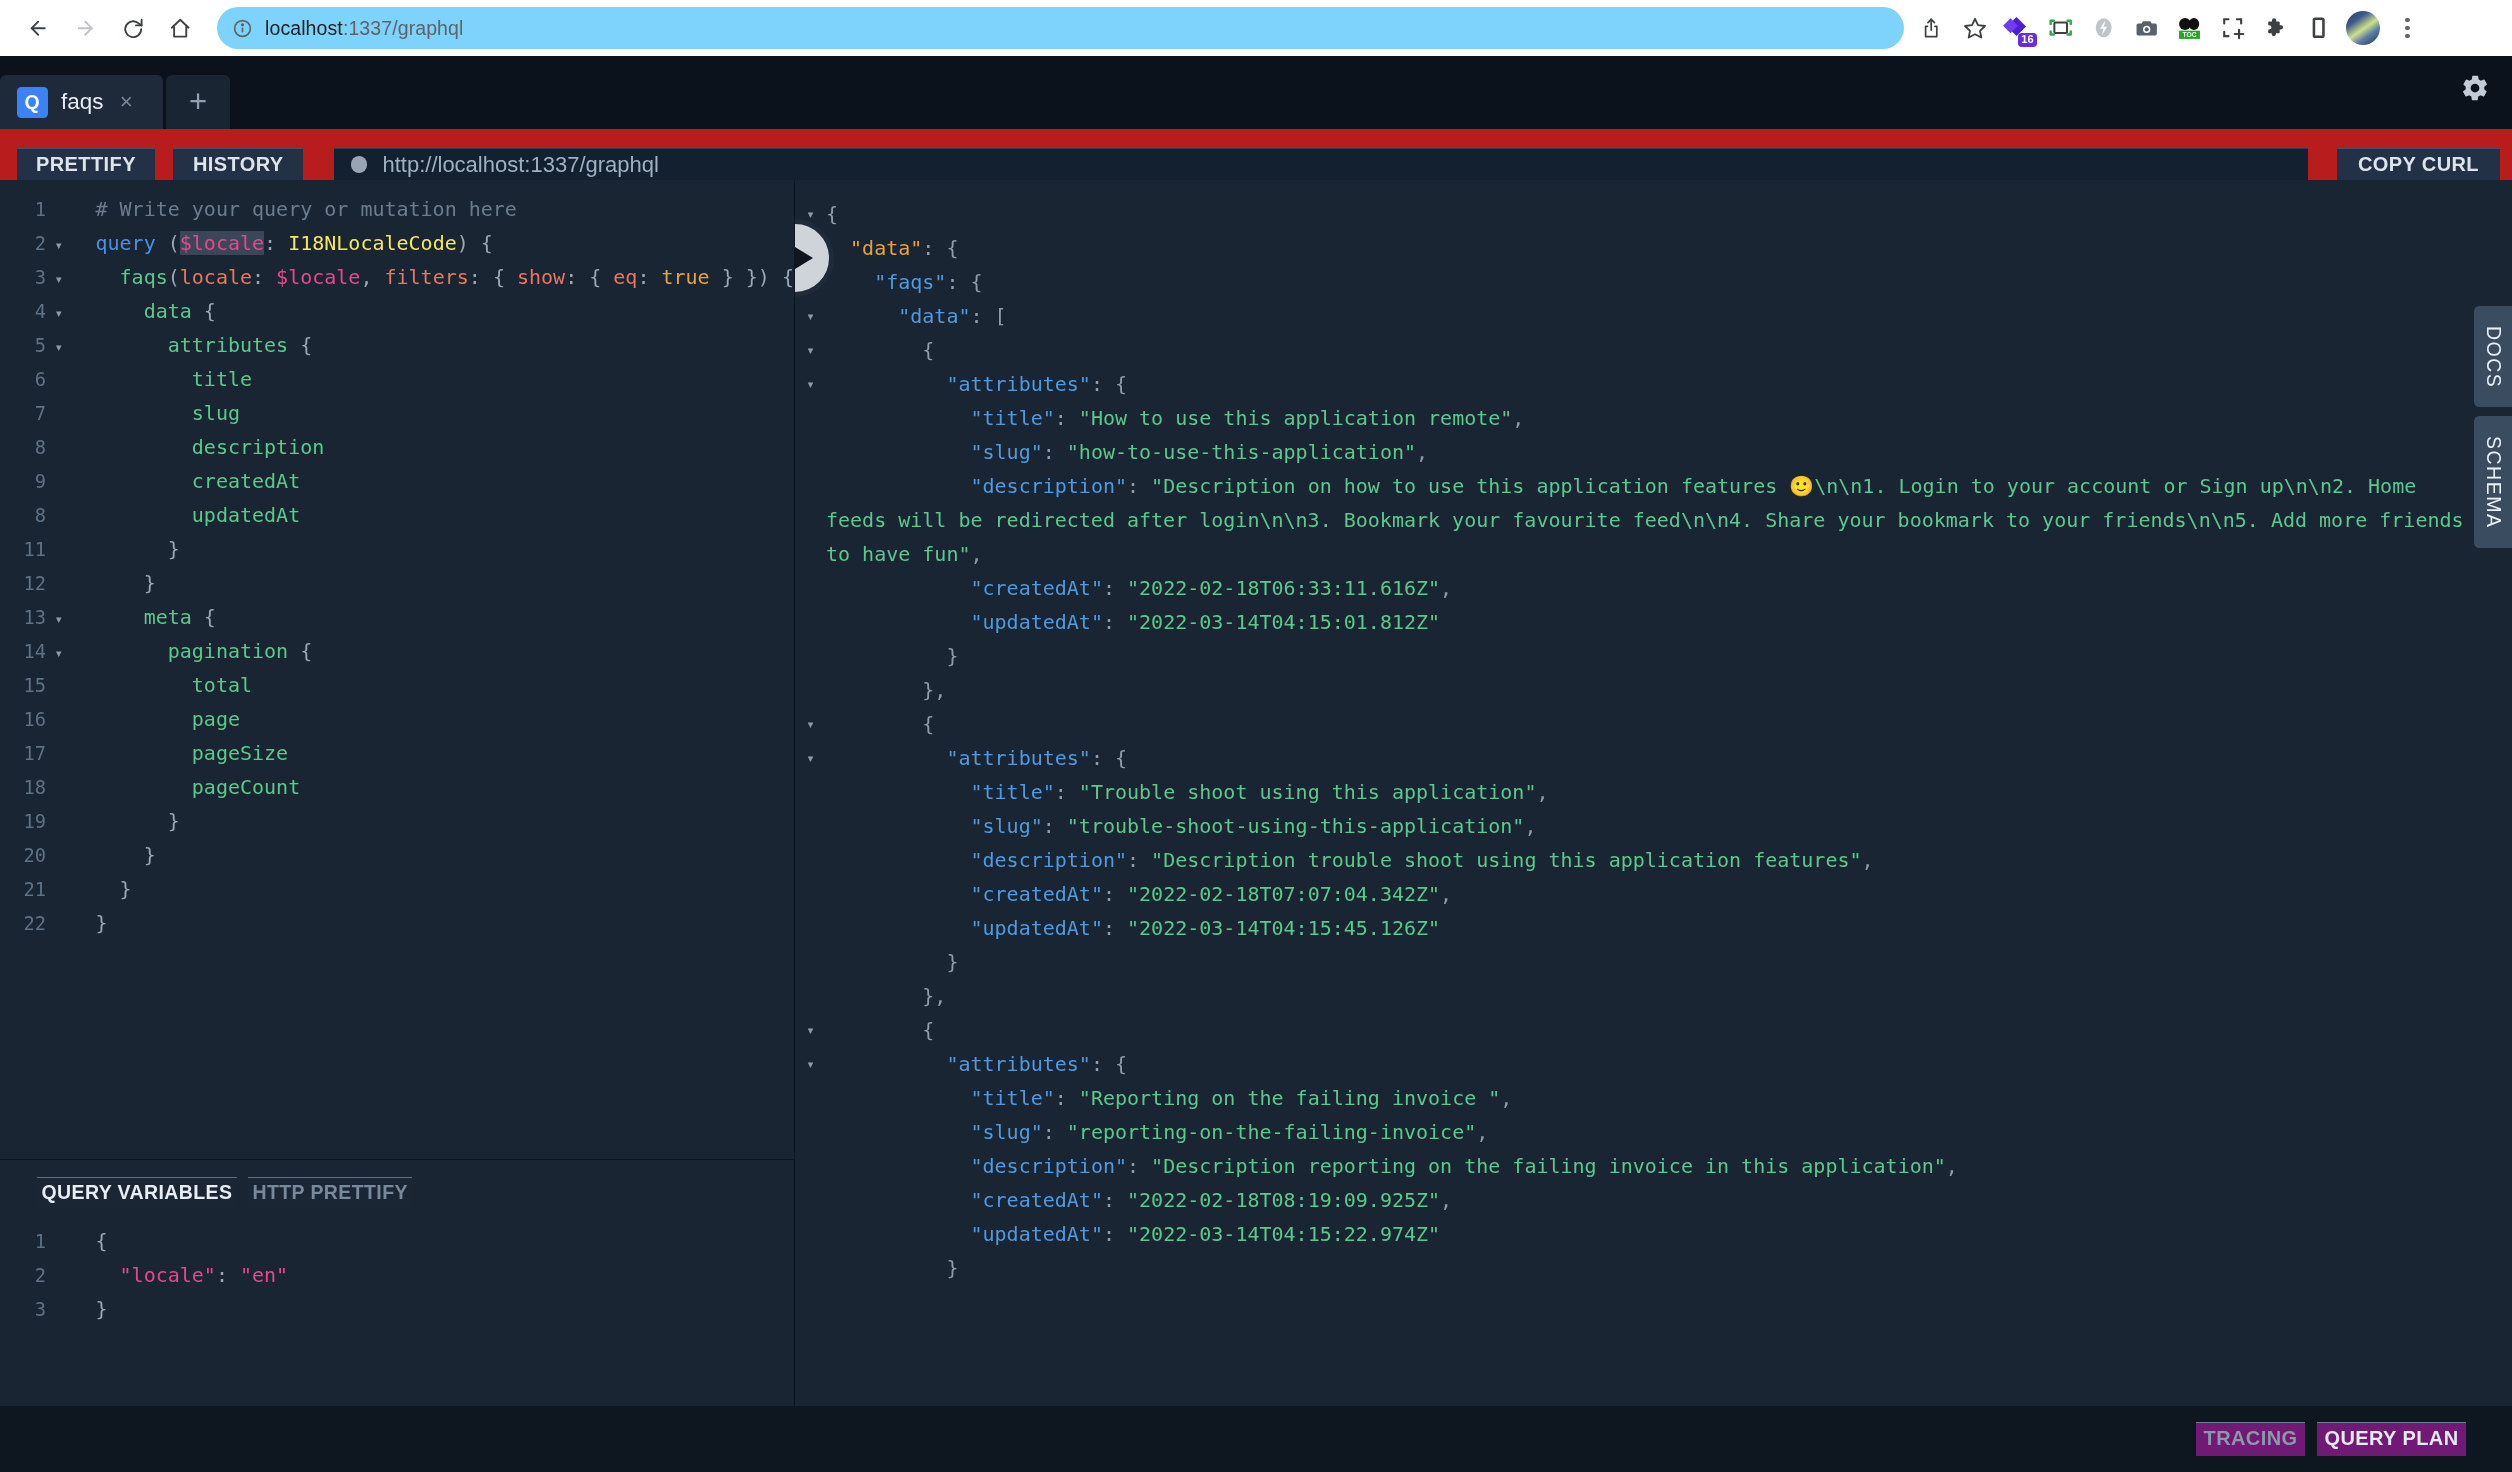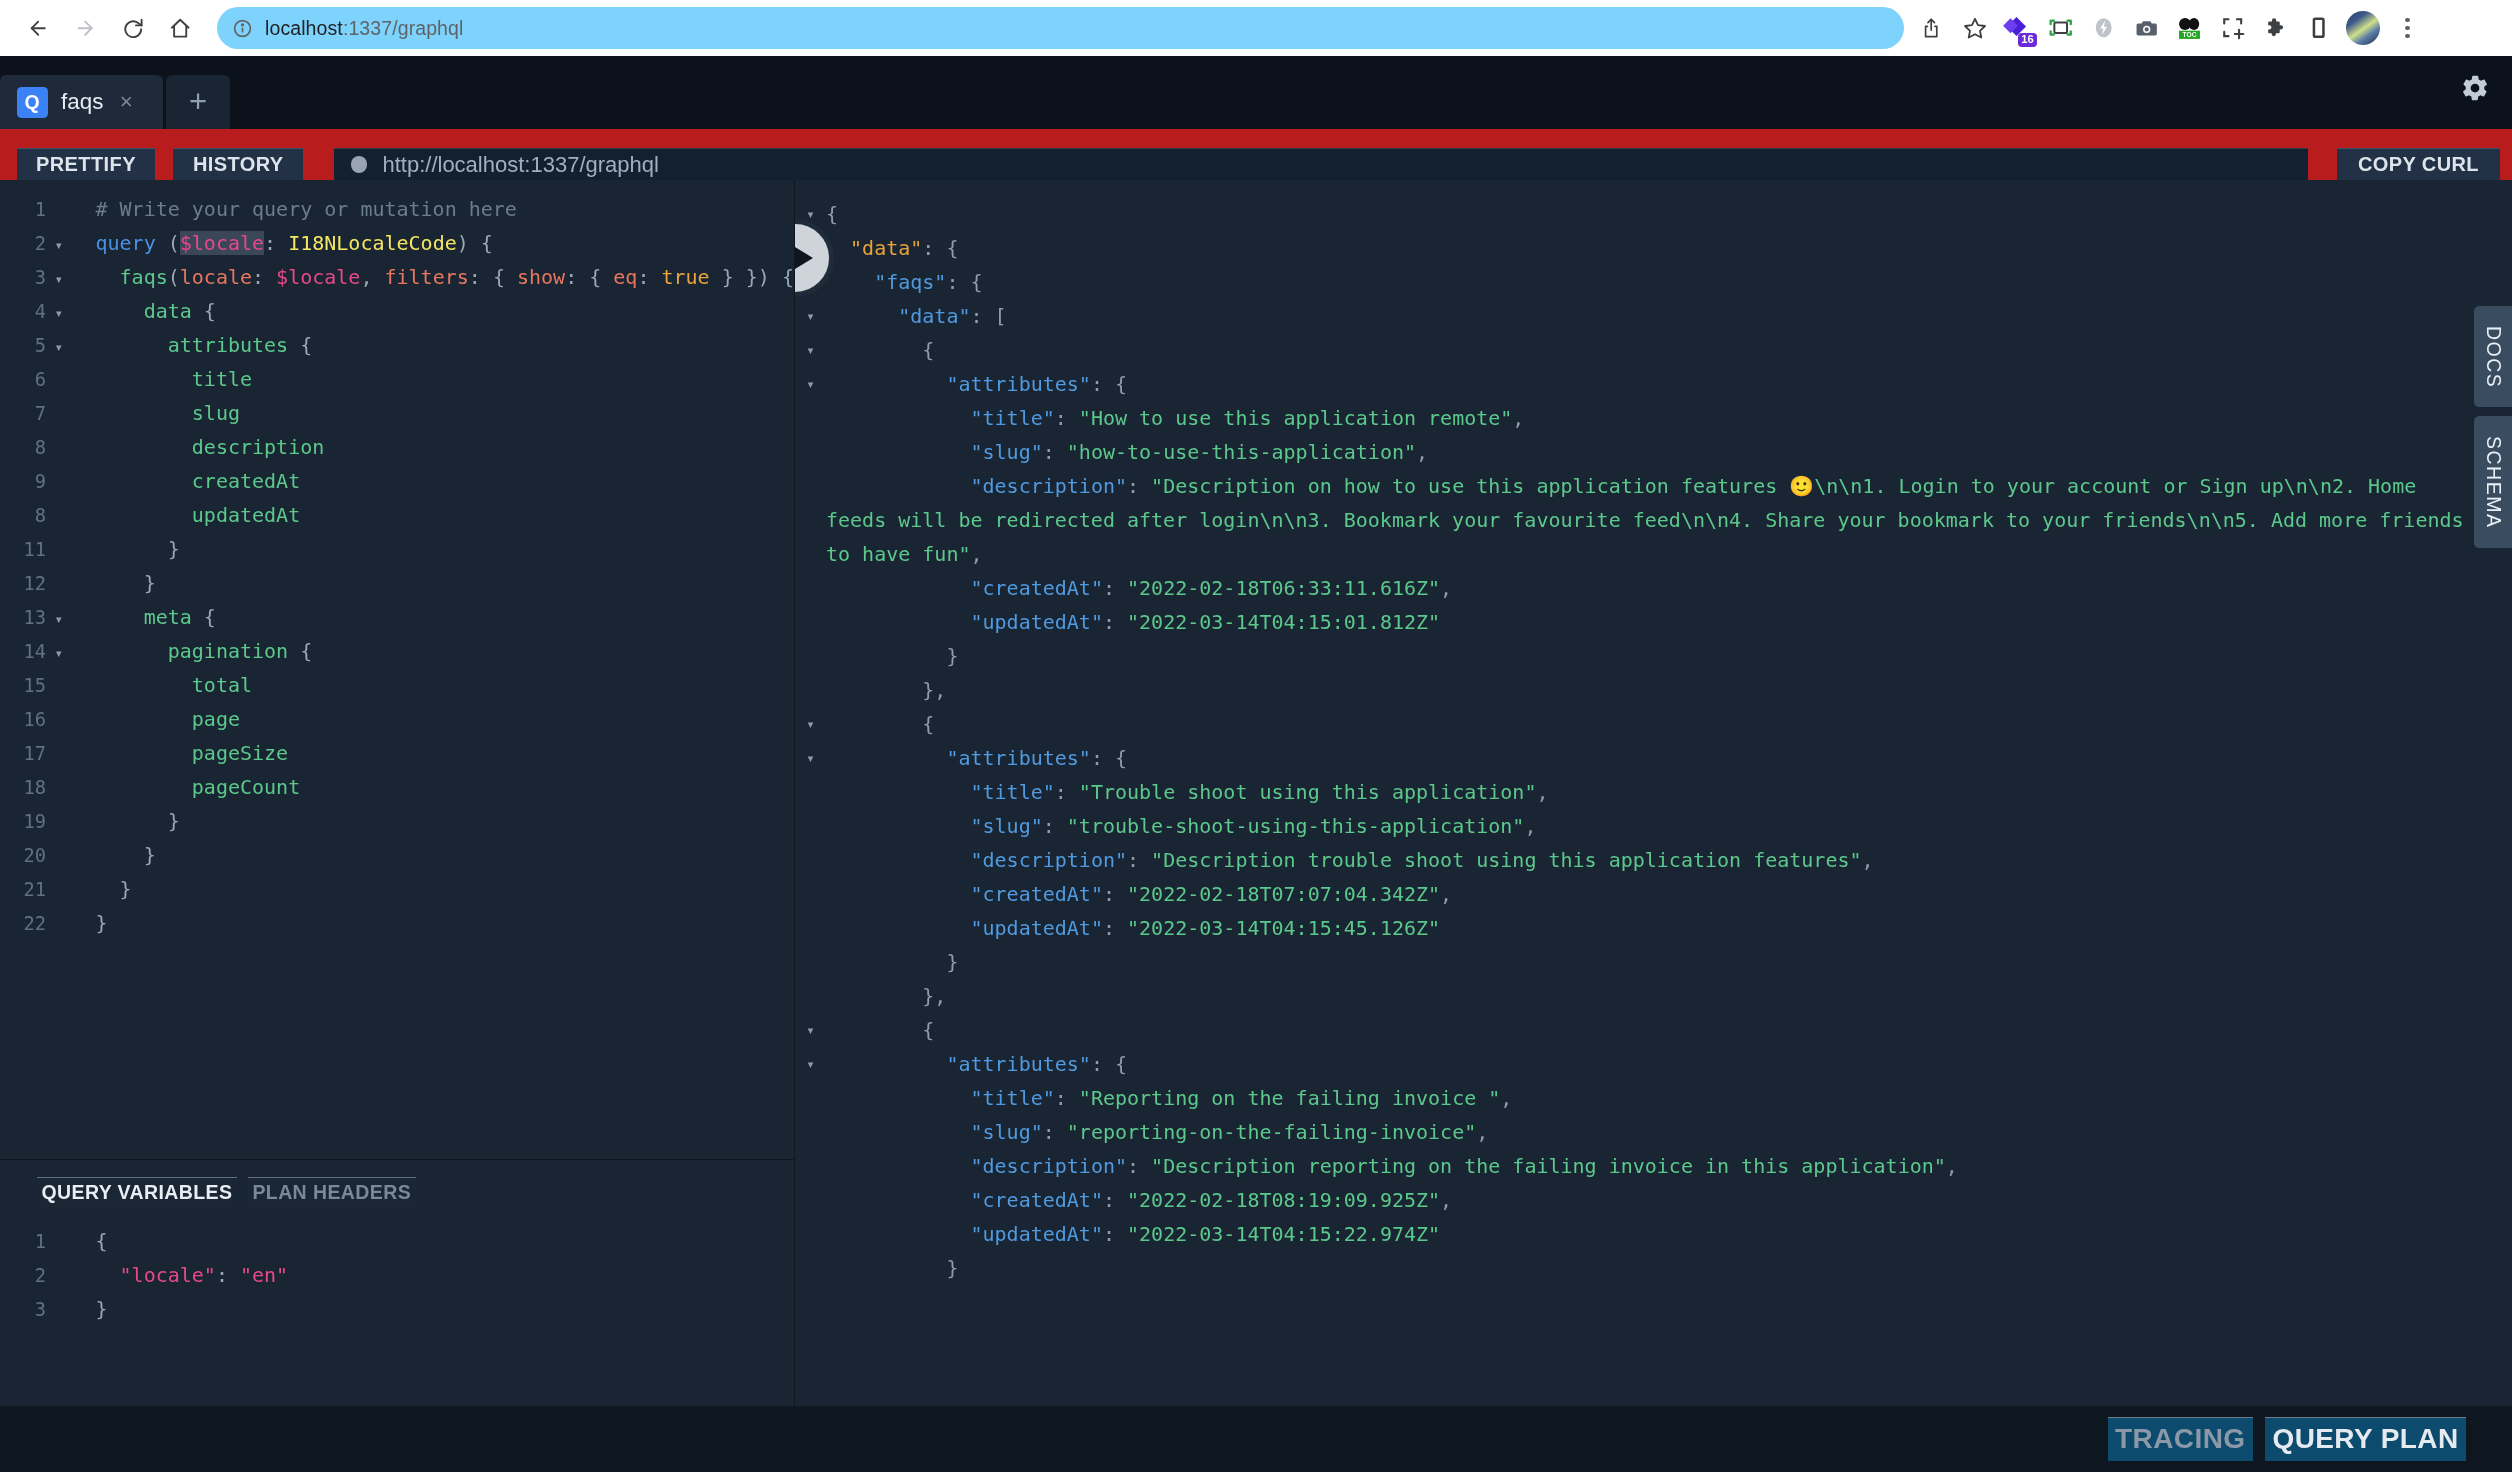--- a/index.html
+++ b/index.html
@@ -334,25 +334,25 @@
   
   .bottombar {
     height: 66px;
     flex: 0 0 66px;
     background: #0e1620;
     display: flex; align-items: center; justify-content: flex-end;
     gap: 12px;
     padding-right: 46px;
   }
   .bb-btn {
-    font-size: 28px; font-weight: bold;
+    font-size: 20px; font-weight: bold;
     letter-spacing: 0.4px;
     padding: 4.5px 7.5px 6px 7.5px;
     border-top: 1.5px solid #6d7c8c;
-    background: #0c4a6e;
+    background: #701a75;
   }
   .bb-btn.dim { color: #8a98a7; }
   .bb-btn.bright { color: #e4eaf0; }
 </style>
 </head>
 <body>
 
 <div class="browser-bar">
   <div class="nav-btn">
     <svg width="22.4" height="22.4" viewBox="0 0 24 24" fill="none" stroke="currentColor" stroke-width="2" stroke-linecap="round" stroke-linejoin="round">
@@ -515,21 +515,21 @@
           <div class="codeline"><span class="gutter">18</span><span class="fold"></span><span class="code"><span class="t-field">          pageCount</span></span></div>
           <div class="codeline"><span class="gutter">19</span><span class="fold"></span><span class="code"><span class="t-punc">        }</span></span></div>
           <div class="codeline"><span class="gutter">20</span><span class="fold"></span><span class="code"><span class="t-punc">      }</span></span></div>
           <div class="codeline"><span class="gutter">21</span><span class="fold"></span><span class="code"><span class="t-punc">    }</span></span></div>
           <div class="codeline"><span class="gutter">22</span><span class="fold"></span><span class="code"><span class="t-punc">  }</span></span></div>
         </div>
 
       <div class="varpane">
         <div class="var-tabs" id="var-tabs">
             <div class="var-tab active">QUERY VARIABLES</div>
-            <div class="var-tab inactive">PLAN HEADERS</div>
+            <div class="var-tab inactive">HTTP PRETTIFY</div>
           </div>
         <div class="var-editor" id="var-editor">
             <div class="codeline"><span class="gutter">1</span><span class="fold"></span><span class="code"><span class="t-punc">  {</span></span></div>
             <div class="codeline"><span class="gutter">2</span><span class="fold"></span><span class="code"><span class="t-key">    "locale"</span><span class="t-punc">: </span><span class="t-str-v">"en"</span></span></div>
             <div class="codeline"><span class="gutter">3</span><span class="fold"></span><span class="code"><span class="t-punc">  }</span></span></div>
           </div>
       </div>
     </div>
 
     <div class="right-pane">

